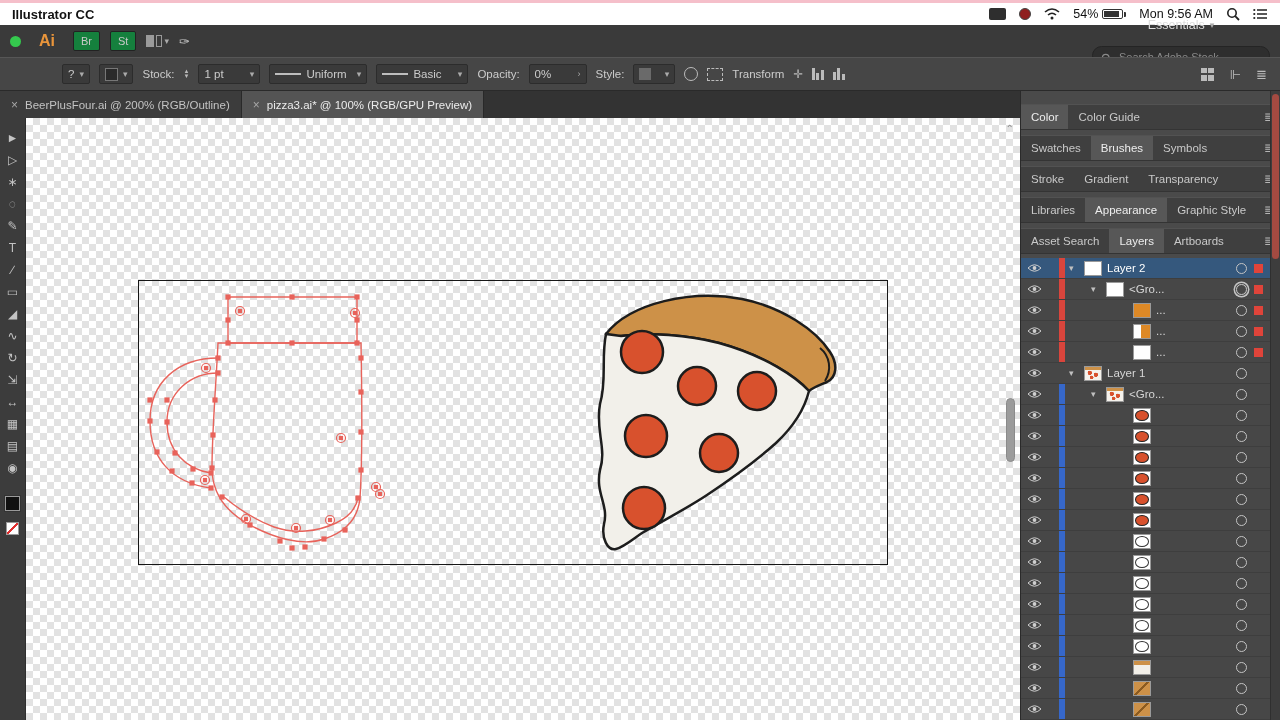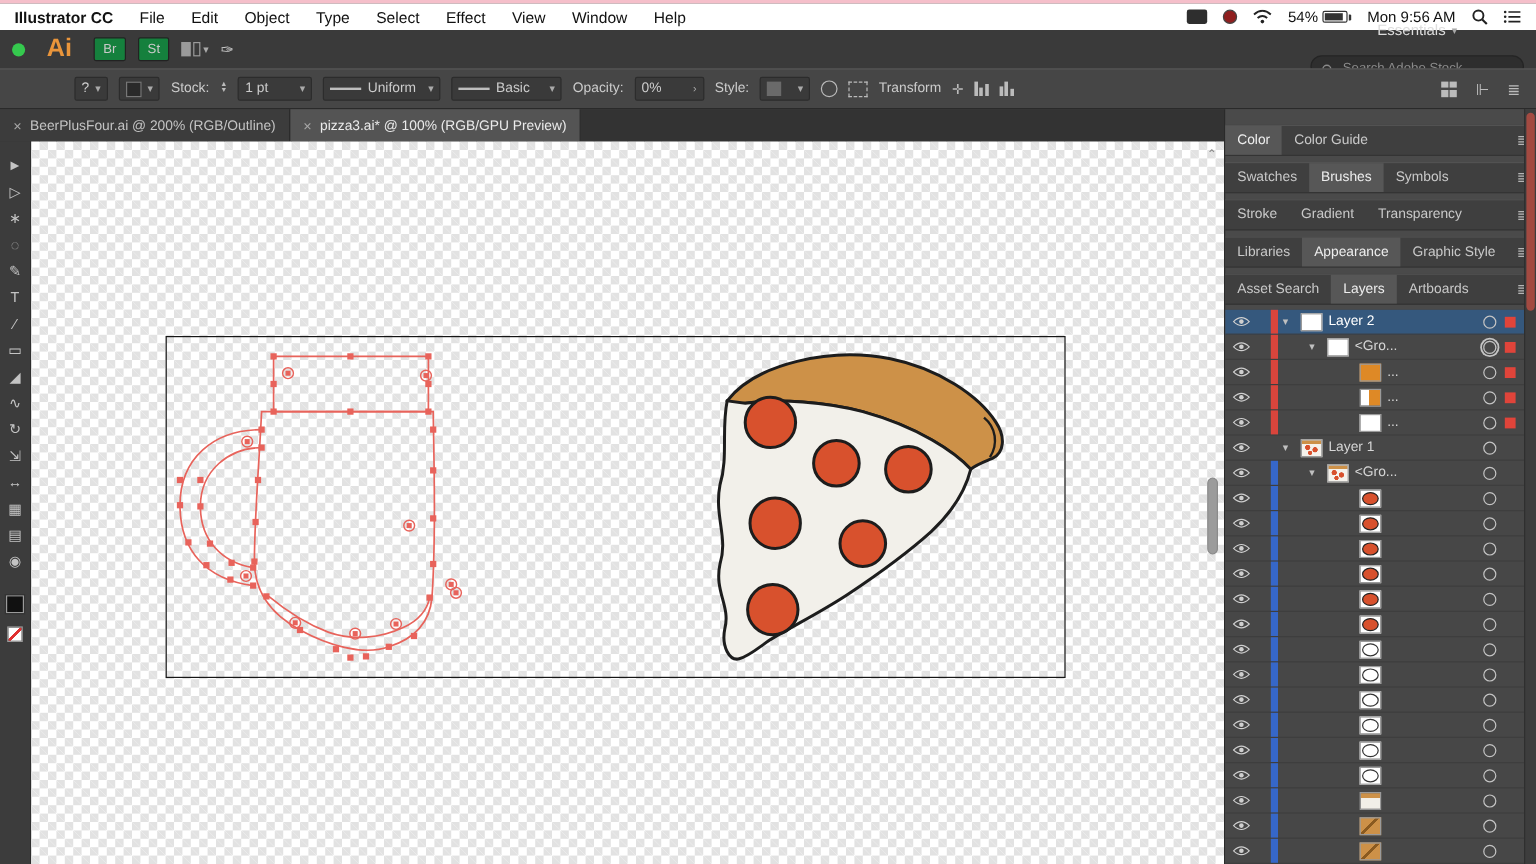--- a/index.html
+++ b/index.html
@@ -19,21 +19,21 @@
   .red-ic { width:12px; height:12px; border-radius:50%; background:#8f1f1f; border:1px solid #444; }
   .batt { display:flex; align-items:center; gap:4px; }
   .batt-body { width:21px; height:10px; border:1px solid #333; border-radius:2px; position:relative; }
   .batt-body::after { content:''; position:absolute; left:1px; top:1px; bottom:1px; width:15px; background:#333; }
   .batt-nub { width:2px; height:5px; background:#333; border-radius:0 1px 1px 0; margin-left:-3px; }
 
   
   .app-toolbar { position:absolute; top:25px; left:0; right:0; height:32px; background:#3a3a3a;
                  display:flex; align-items:center; padding:0 10px; gap:10px; }
   .green-dot { width:11px; height:11px; border-radius:50%; background:#35c94e; }
-  .ai-logo { color:#e9953b; font-weight:bold; font-size:21px; margin:0 8px; }
+  .ai-logo { color:#e9953b; font-weight:bold; font-size:16px; margin:0 8px; }
   .tb-chip { background:#15803d; border:1px solid #222; color:#c9c9c9; font-size:11px;
              padding:3px 7px; border-radius:2px; }
   .panes-ic { display:flex; gap:2px; align-items:center; color:#bbb; }
   .panes-ic .p1 { width:8px; height:12px; background:#9a9a9a; }
   .panes-ic .p2 { width:6px; height:12px; border:1px solid #9a9a9a; }
   .chev { color:#aaa; font-size:9px; }
   .brush-ic { color:#c9c9c9; font-size:13px; }
   .tb-right { margin-left:auto; display:flex; align-items:center; gap:14px;flex-direction:column; }
   .workspace { color:#ddd; font-size:12.5px; display:flex; gap:5px; align-items:center; }
   .stock-search { width:178px; height:19px; background:#2e2e2e; border:1px solid #242424;
@@ -148,31 +148,20 @@
 </style>
 </head>
 <body>
 
 <div class="app">
 
   <div class="pink-strip"></div>
 
   <div class="menubar">
     <span class="menu-app">Illustrator CC</span>
-    <span class="menu-items">
-        <span class="menu-item">File</span>
-        <span class="menu-item">Edit</span>
-        <span class="menu-item">Object</span>
-        <span class="menu-item">Type</span>
-        <span class="menu-item">Select</span>
-        <span class="menu-item">Effect</span>
-        <span class="menu-item">View</span>
-        <span class="menu-item">Window</span>
-        <span class="menu-item">Help</span>
-      </span>
     <span class="menu-status">
       <span class="display-ic"></span>
       <span class="red-ic"></span>
       <svg width="16" height="12" viewBox="0 0 16 12">
         <path d="M1 4 Q8 -2 15 4" fill="none" stroke="#222" stroke-width="1.6"></path>
         <path d="M4 7 Q8 3.5 12 7" fill="none" stroke="#222" stroke-width="1.6"></path>
         <circle cx="8" cy="10" r="1.5" fill="#222"></circle>
       </svg>
       <span class="batt">
         <span>54%</span>

